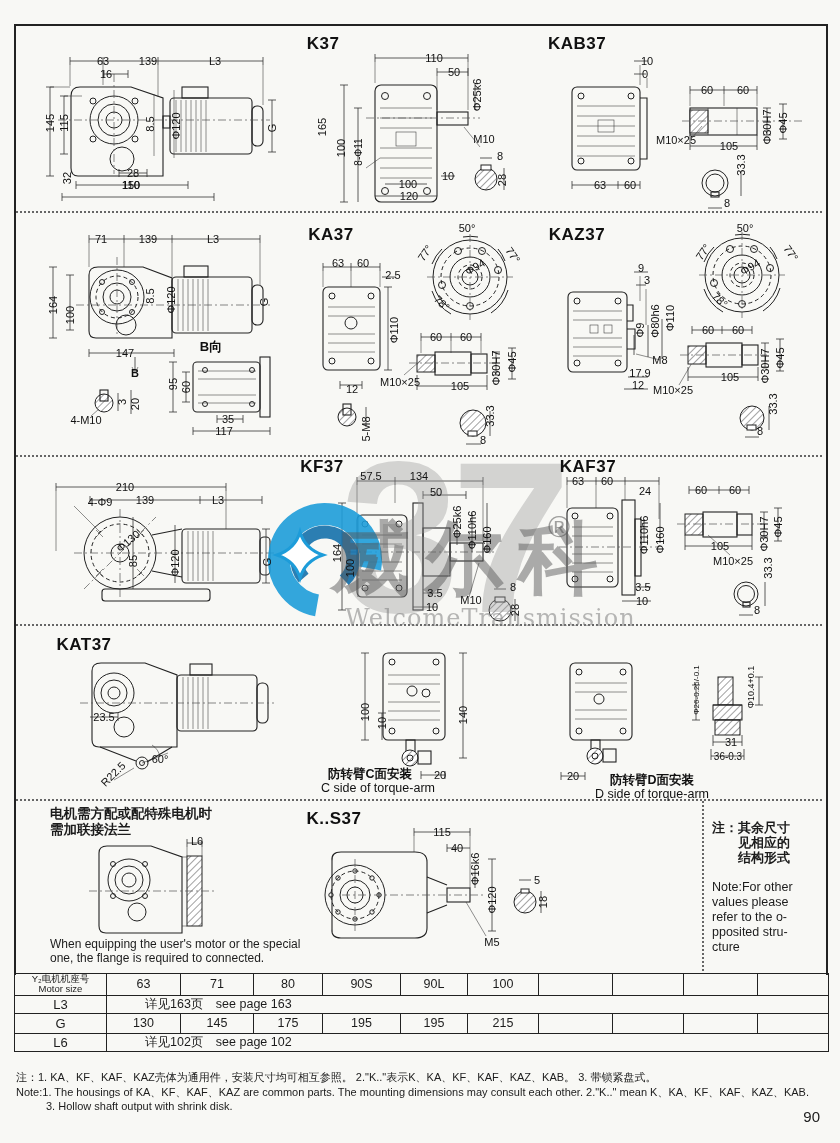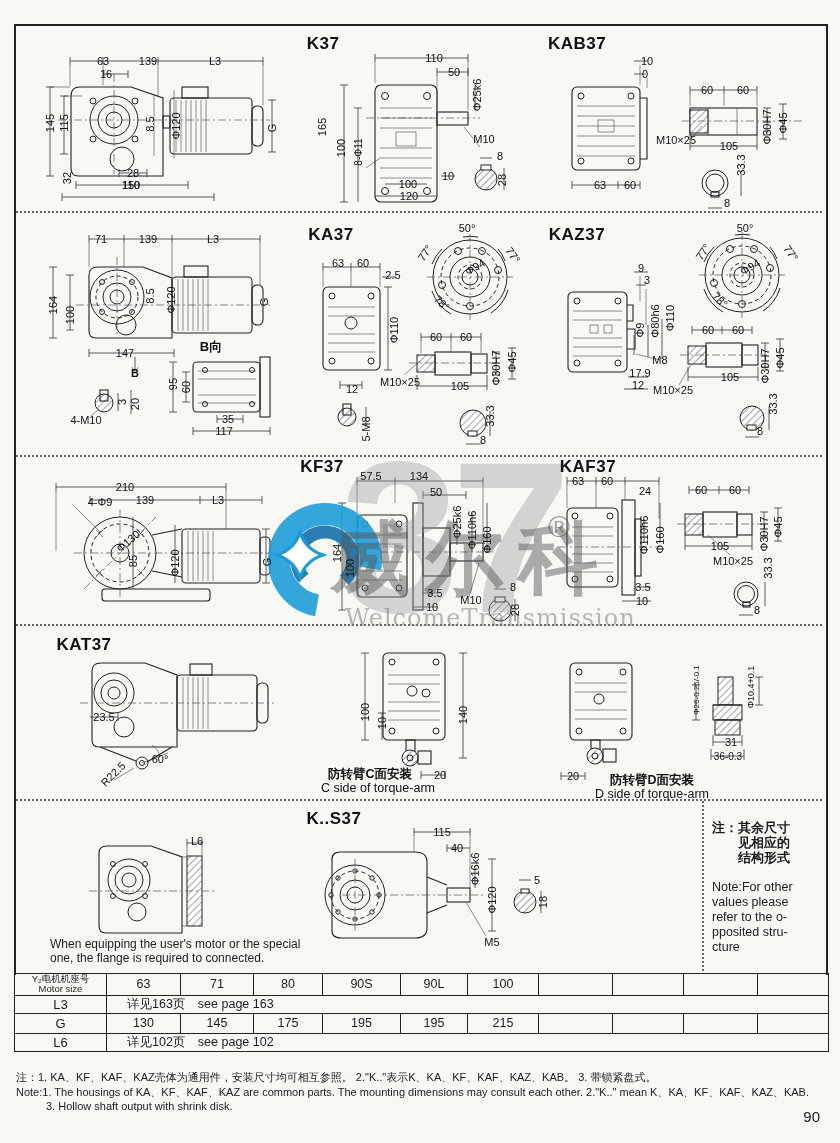--- a/index.html
+++ b/index.html
@@ -23,21 +23,21 @@
   .txtblk{position:absolute;z-index:7;}
   .zh-note{font-size:13.5px;font-weight:bold;line-height:16px;}
   .en-note{font-size:12px;line-height:13.5px;}
   .side-zh{font-size:13px;font-weight:bold;line-height:15px;}
   .side-zh .ind{padding-left:26px;}
   .side-en{font-size:12.5px;line-height:15px;}
   table.spec{position:absolute;left:14px;top:973px;width:814px;border-collapse:collapse;table-layout:fixed;z-index:7;background:transparent;}
   table.spec td{border:1.5px solid #222;text-align:center;font-size:12.5px;padding:0;height:19px;overflow:hidden;margin-left:12px;}
   table.spec td.lab2{font-size:9.5px;line-height:1.08;}
   table.spec td.lab1{font-size:13px;}
-  table.spec td.pagecell{text-align:left;padding-left:20px;font-size:12.5px;}
+  table.spec td.pagecell{text-align:left;padding-left:38px;font-size:12.5px;}
   table.spec tr.t2 td{height:16px;}
   .notes{position:absolute;left:16px;top:1070px;width:812px;z-index:7;font-size:11px;line-height:14.5px;}
   .notes .n3{padding-left:30px;}
   .pagenum{position:absolute;right:20px;top:1108px;font-size:15px;z-index:7;}
   
   .wm{position:absolute;left:0;top:0;width:840px;height:1143px;pointer-events:none;z-index:4;}
   .wm-digits{position:absolute;left:340px;top:430px;font-size:215px;font-weight:bold;line-height:1;
              color:rgba(150,150,150,.38);letter-spacing:-8px;}
   .wm-cn{position:absolute;left:330px;top:506px;font-size:80px;font-weight:bold;color:rgba(85,85,85,.48);letter-spacing:14px;white-space:nowrap;}
   .wm-reg{position:absolute;left:548px;top:510px;font-size:30px;color:rgba(85,85,85,.55);}
@@ -404,20 +404,24 @@
     <svg class="wm-logo" width="150" height="135">
       <circle cx="75" cy="64" r="46" fill="none" stroke="#1d9cd9" stroke-width="22" stroke-dasharray="217 72" transform="rotate(100 75 64)" opacity="0.9"></circle>
       <circle cx="75" cy="64" r="28" fill="none" stroke="#1470ab" stroke-width="13" stroke-dasharray="130 46" transform="rotate(140 75 64)" opacity="0.9"></circle>
       <path d="M50 36 q5 17 23 23 q-18 6 -23 23 q-5 -17 -23 -23 q18 -6 23 -23 z" fill="#fff" stroke="#1d9cd9" stroke-width="3"></path>
     </svg>
     <div class="wm-cn">威尔科</div>
     <div class="wm-reg">®</div>
     <div class="wm-en">WelcomeTransmission</div>
   </div>
 
+  <div class="txtblk zh-note" style="left:50px;top:806px">
+    <div>电机需方配或配特殊电机时</div>
+    <div>需加联接法兰</div>
+  </div>
   <div class="txtblk side-zh" style="left:712px;top:820px;width:112px">
     <div>注：其余尺寸</div>
     <div class="ind">见相应的</div>
     <div class="ind">结构形式</div>
   </div>
   <div class="txtblk en-note" style="left:50px;top:938px">
     <div>When equipping the user's motor or the special</div>
     <div>one, the flange is required to connected.</div>
   </div>
   <div class="txtblk side-en" style="left:712px;top:880px;width:116px">

